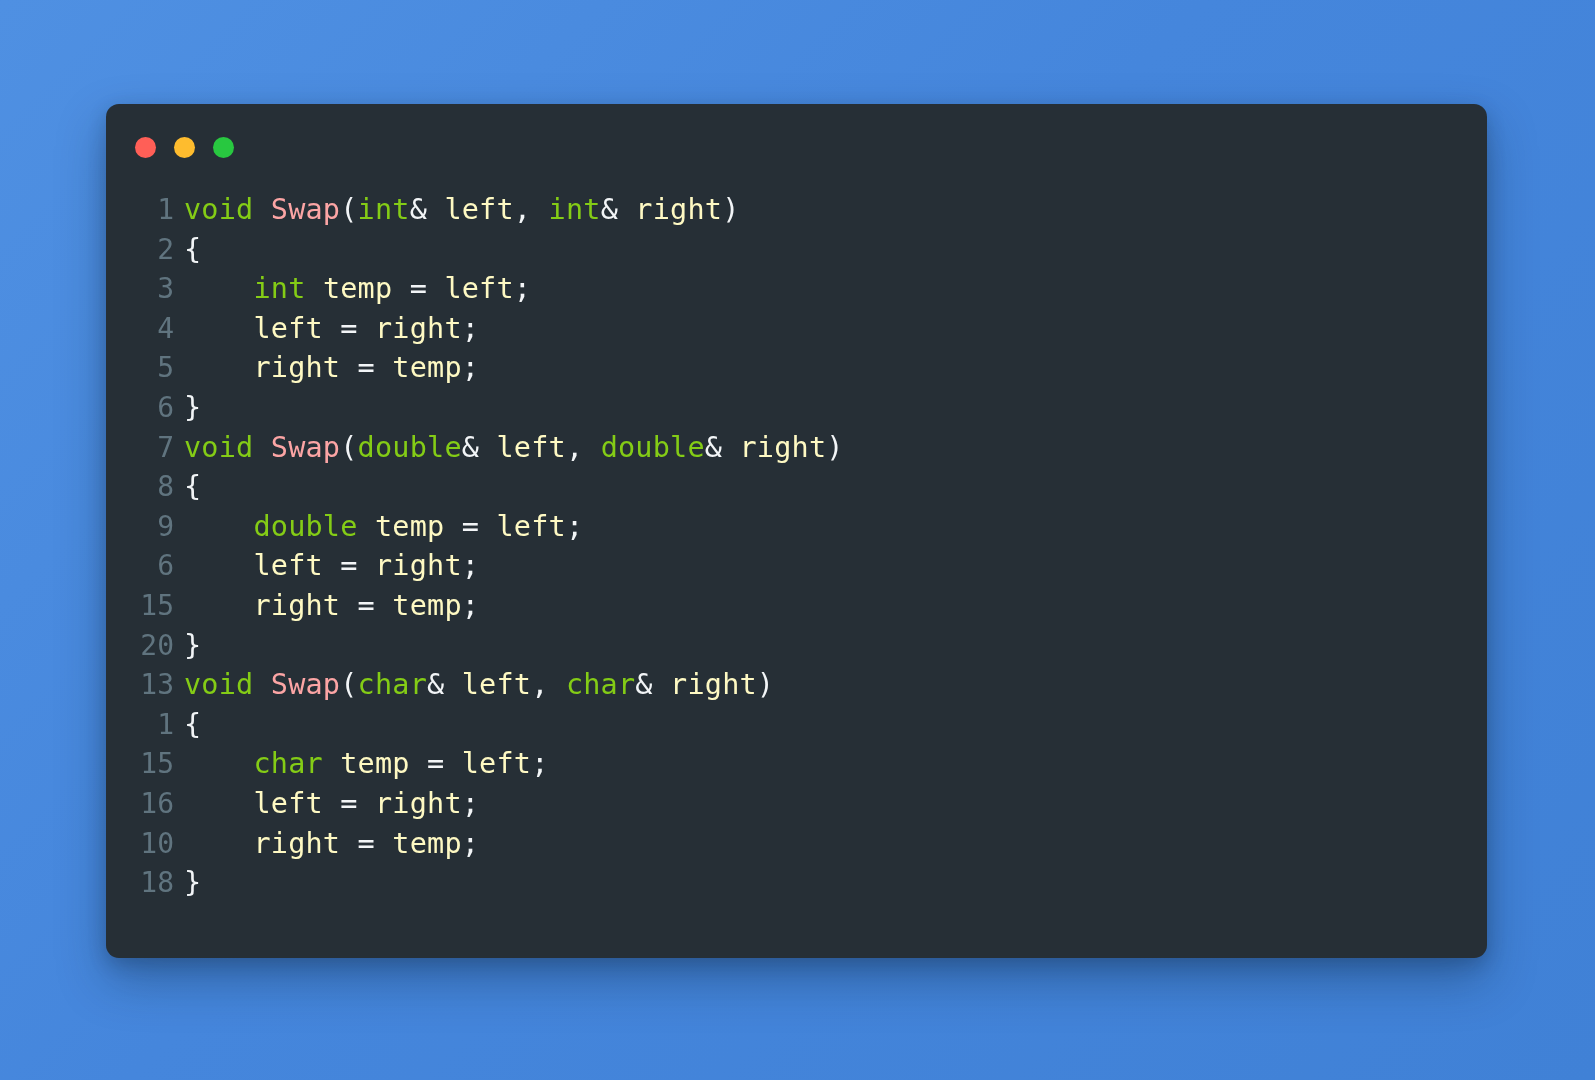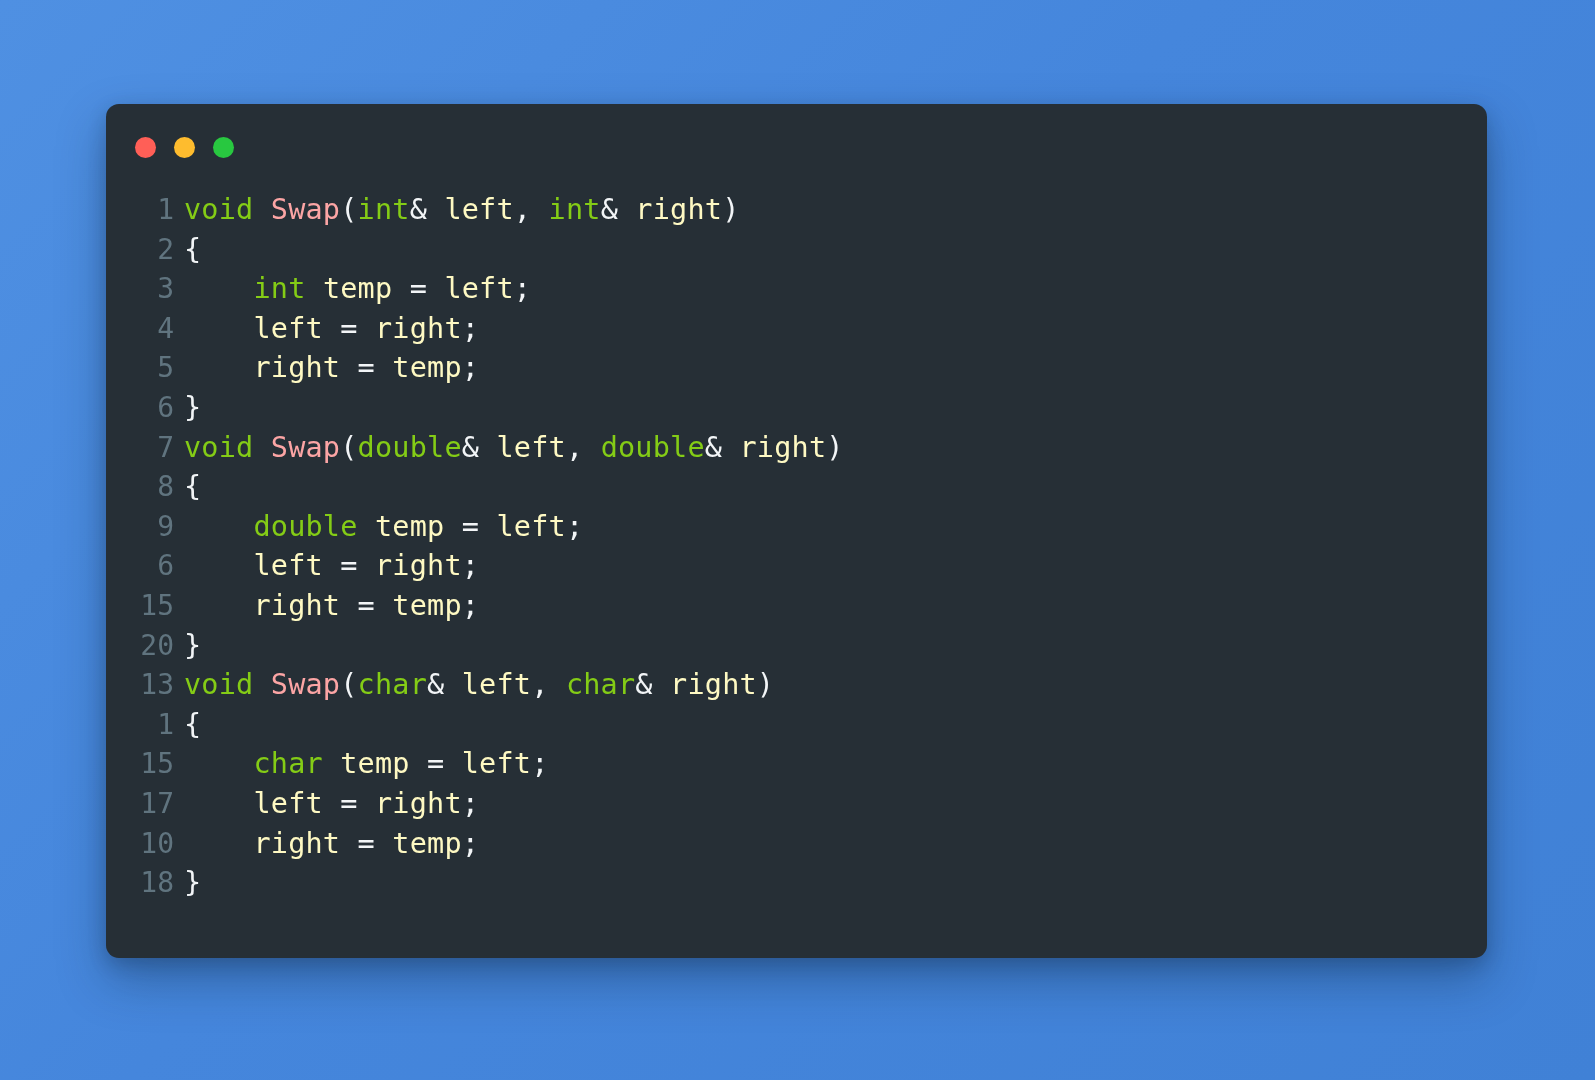--- a/index.html
+++ b/index.html
@@ -128,20 +128,20 @@
         <div class="code-line"><span class="gutter">6</span><span class="code-text"><span class="tok-punc">}</span></span></div>
         <div class="code-line"><span class="gutter">7</span><span class="code-text"><span class="tok-kw">void</span><span class="tok-plain"> </span><span class="tok-fn">Swap</span><span class="tok-punc">(</span><span class="tok-kw">double</span><span class="tok-punc">&amp;</span><span class="tok-plain"> </span><span class="tok-id">left</span><span class="tok-punc">,</span><span class="tok-plain"> </span><span class="tok-kw">double</span><span class="tok-punc">&amp;</span><span class="tok-plain"> </span><span class="tok-id">right</span><span class="tok-punc">)</span></span></div>
         <div class="code-line"><span class="gutter">8</span><span class="code-text"><span class="tok-punc">{</span></span></div>
         <div class="code-line"><span class="gutter">9</span><span class="code-text"><span class="tok-plain">    </span><span class="tok-kw">double</span><span class="tok-plain"> </span><span class="tok-id">temp</span><span class="tok-plain"> </span><span class="tok-punc">=</span><span class="tok-plain"> </span><span class="tok-id">left</span><span class="tok-punc">;</span></span></div>
         <div class="code-line"><span class="gutter">6</span><span class="code-text"><span class="tok-plain">    </span><span class="tok-id">left</span><span class="tok-plain"> </span><span class="tok-punc">=</span><span class="tok-plain"> </span><span class="tok-id">right</span><span class="tok-punc">;</span></span></div>
         <div class="code-line"><span class="gutter">15</span><span class="code-text"><span class="tok-plain">    </span><span class="tok-id">right</span><span class="tok-plain"> </span><span class="tok-punc">=</span><span class="tok-plain"> </span><span class="tok-id">temp</span><span class="tok-punc">;</span></span></div>
         <div class="code-line"><span class="gutter">20</span><span class="code-text"><span class="tok-punc">}</span></span></div>
         <div class="code-line"><span class="gutter">13</span><span class="code-text"><span class="tok-kw">void</span><span class="tok-plain"> </span><span class="tok-fn">Swap</span><span class="tok-punc">(</span><span class="tok-kw">char</span><span class="tok-punc">&amp;</span><span class="tok-plain"> </span><span class="tok-id">left</span><span class="tok-punc">,</span><span class="tok-plain"> </span><span class="tok-kw">char</span><span class="tok-punc">&amp;</span><span class="tok-plain"> </span><span class="tok-id">right</span><span class="tok-punc">)</span></span></div>
         <div class="code-line"><span class="gutter">1</span><span class="code-text"><span class="tok-punc">{</span></span></div>
         <div class="code-line"><span class="gutter">15</span><span class="code-text"><span class="tok-plain">    </span><span class="tok-kw">char</span><span class="tok-plain"> </span><span class="tok-id">temp</span><span class="tok-plain"> </span><span class="tok-punc">=</span><span class="tok-plain"> </span><span class="tok-id">left</span><span class="tok-punc">;</span></span></div>
-        <div class="code-line"><span class="gutter">17</span><span class="code-text"><span class="tok-plain">    </span><span class="tok-id">left</span><span class="tok-plain"> </span><span class="tok-punc">=</span><span class="tok-plain"> </span><span class="tok-id">right</span><span class="tok-punc">;</span></span></div>
+        <div class="code-line"><span class="gutter">16</span><span class="code-text"><span class="tok-plain">    </span><span class="tok-id">left</span><span class="tok-plain"> </span><span class="tok-punc">=</span><span class="tok-plain"> </span><span class="tok-id">right</span><span class="tok-punc">;</span></span></div>
         <div class="code-line"><span class="gutter">10</span><span class="code-text"><span class="tok-plain">    </span><span class="tok-id">right</span><span class="tok-plain"> </span><span class="tok-punc">=</span><span class="tok-plain"> </span><span class="tok-id">temp</span><span class="tok-punc">;</span></span></div>
         <div class="code-line"><span class="gutter">18</span><span class="code-text"><span class="tok-punc">}</span></span></div>
       </div>
 
   </div>
 
 </div>
 
 </body></html>

